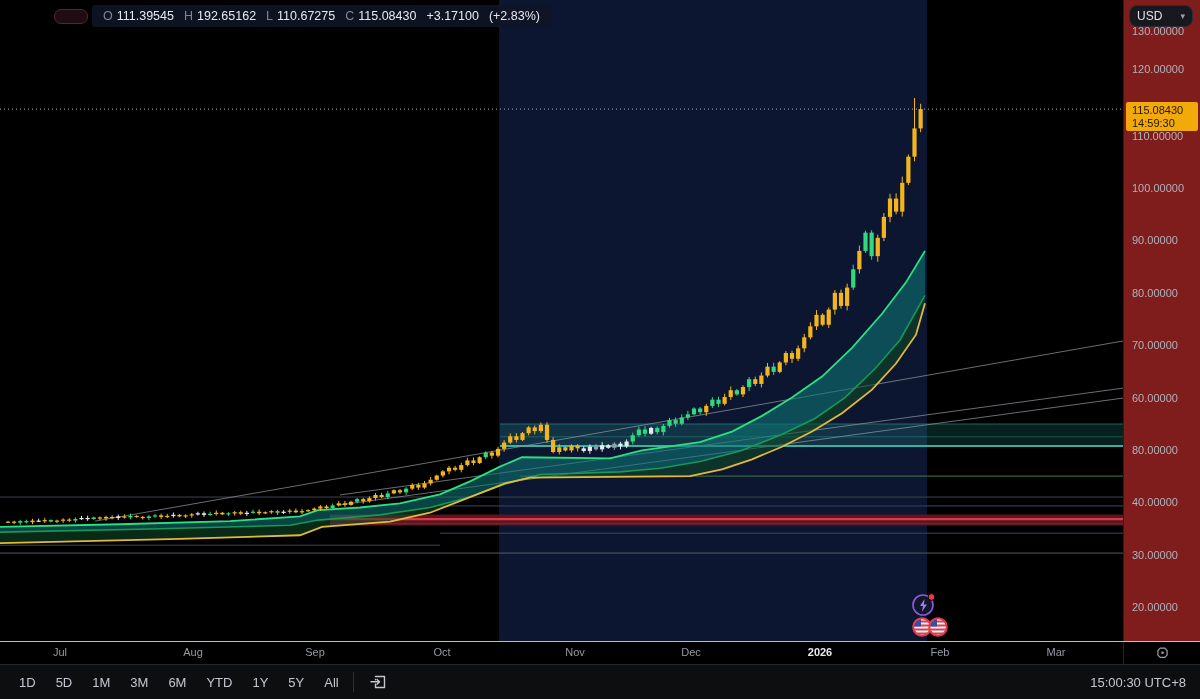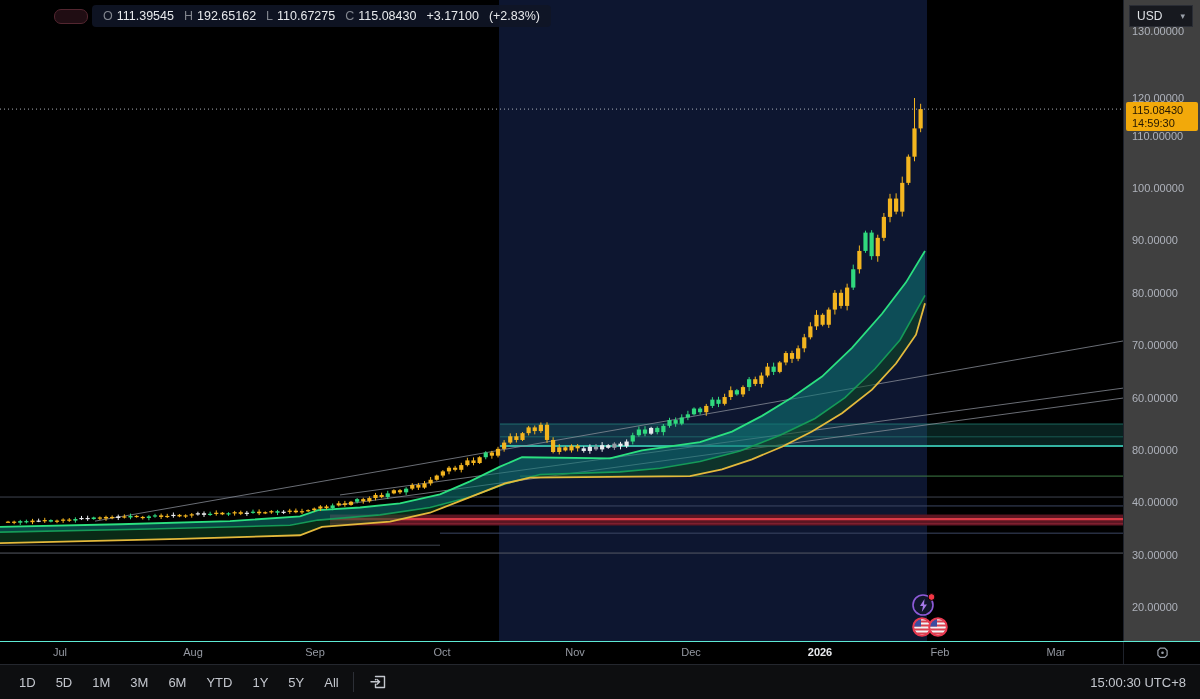--- a/index.html
+++ b/index.html
@@ -17,27 +17,27 @@
   #symbol-text{font-size:13px;color:#e4e6ea;white-space:nowrap;letter-spacing:.2px;}
   #red-remnant{width:32px;height:13px;border-radius:7px;background:#200d13;border:1px solid #532630;margin-left:46px;}
   #ohlc{display:flex;align-items:center;gap:10px;background:rgba(15,21,38,.9);border-radius:4px;
         padding:3px 11px;margin-left:4px;font-size:12.5px;height:16px;white-space:nowrap;}
   .olbl{color:#82868f;margin-right:-6px;}
   .oval{color:#e7e9ec;}
   .ochg{color:#e7e9ec;}
 
   
   #usd-btn{position:absolute;left:1129px;top:5px;width:64px;height:22px;background:#17191f;
-           border:1px solid #2a2d35;border-radius:0;display:flex;align-items:center;
+           border:1px solid #2a2d35;border-radius:8px;display:flex;align-items:center;
            justify-content:space-between;padding:0 7px;box-sizing:border-box;font-size:12px;
            color:#dfe2e6;z-index:40;cursor:pointer;}
   #usd-btn .chev{font-size:9px;color:#9aa0aa;}
 
   
-  #price-axis{position:absolute;left:1123px;top:0;width:77px;height:641px;background:#404040;
+  #price-axis{position:absolute;left:1123px;top:0;width:77px;height:641px;background:#7f1d1d;
               border-left:1px solid #1e222b;box-sizing:border-box;}
   .tick{position:absolute;left:8px;font-size:11px;color:#aeb2bb;white-space:nowrap;}
   #price-label{position:absolute;left:2px;width:72px;background:#f2a90a;color:#231703;
                border-radius:2px;padding:2px 0 2px 6px;font-size:11px;line-height:12.5px;
                z-index:6;box-sizing:border-box;}
 
   
   #time-axis{position:absolute;left:0;top:641px;width:1200px;height:23px;background:#000;
              border-top:1px solid #5eead4;box-sizing:border-box;}
   .month{position:absolute;top:4px;font-size:11px;color:#9599a2;transform:translateX(-50%);white-space:nowrap;}
@@ -441,21 +441,21 @@
         <span class="oval">115.08430</span>
         <span class="ochg">+3.17100</span>
         <span class="ochg">(+2.83%)</span>
       </div>
     </div>
   </div>
 
   <div id="price-axis">
     <div id="ticks">
         <div class="tick" style="top: 25px;">130.00000</div>
-        <div class="tick" style="top: 92px; text-align: right;">120.00000</div>
+        <div class="tick" style="top: 63px; text-align: right;">120.00000</div>
         <div class="tick" style="top: 129.728px;">110.00000</div>
         <div class="tick" style="top: 182.092px;">100.00000</div>
         <div class="tick" style="top: 234.456px;">90.00000</div>
         <div class="tick" style="top: 286.82px;">80.00000</div>
         <div class="tick" style="top: 339.184px;">70.00000</div>
         <div class="tick" style="top: 391.548px;">60.00000</div>
         <div class="tick" style="top: 443.912px;">80.00000</div>
         <div class="tick" style="top: 496.276px;">40.00000</div>
         <div class="tick" style="top: 548.64px;">30.00000</div>
         <div class="tick" style="top: 601.004px;">20.00000</div>

